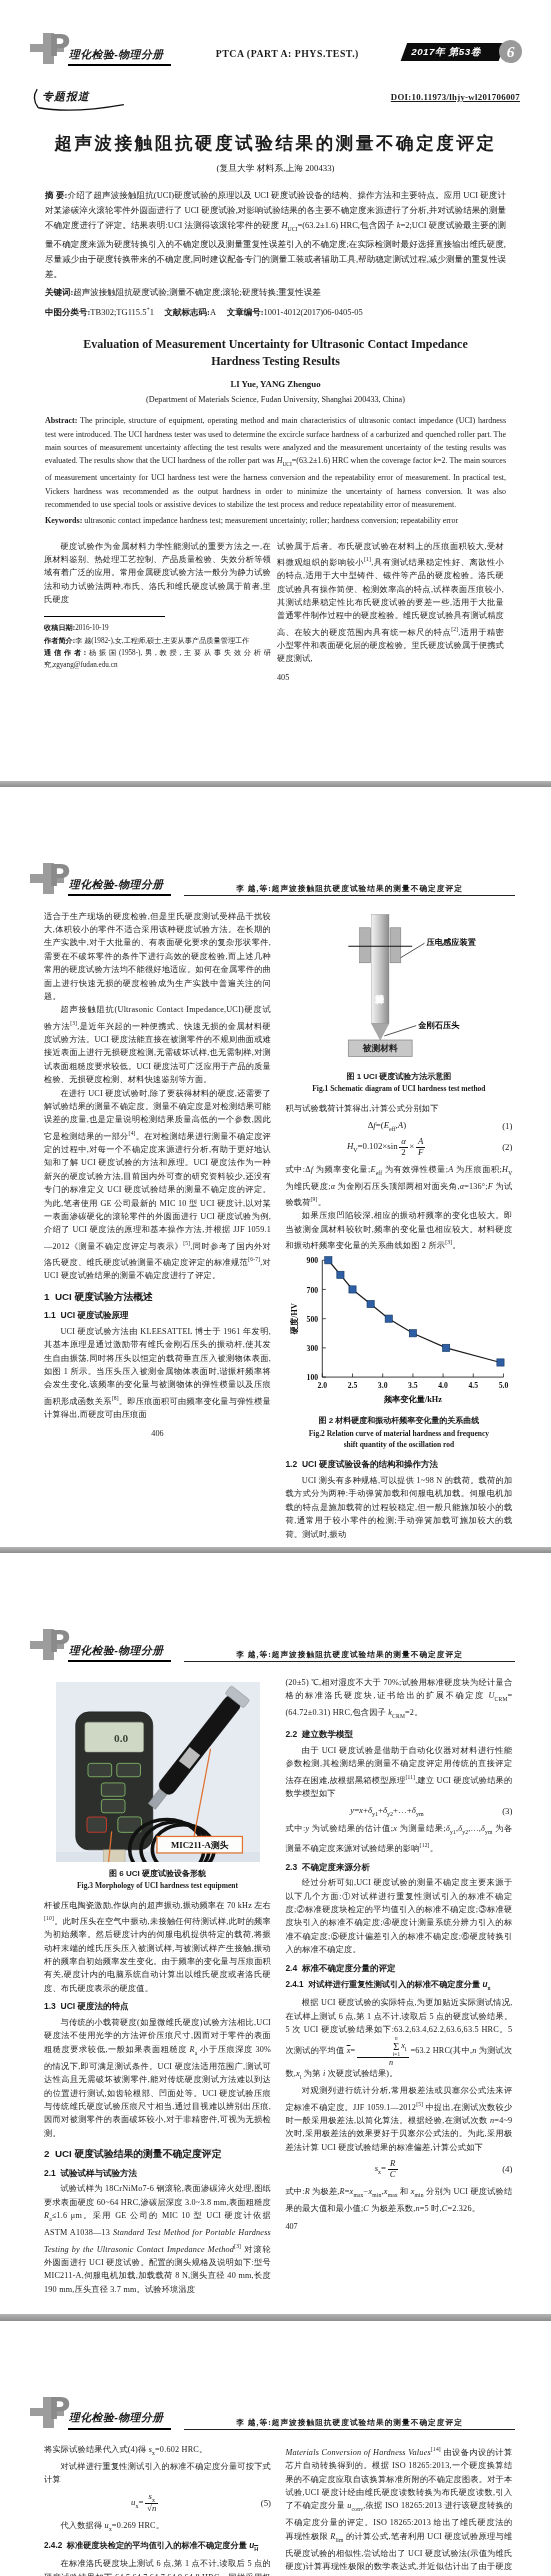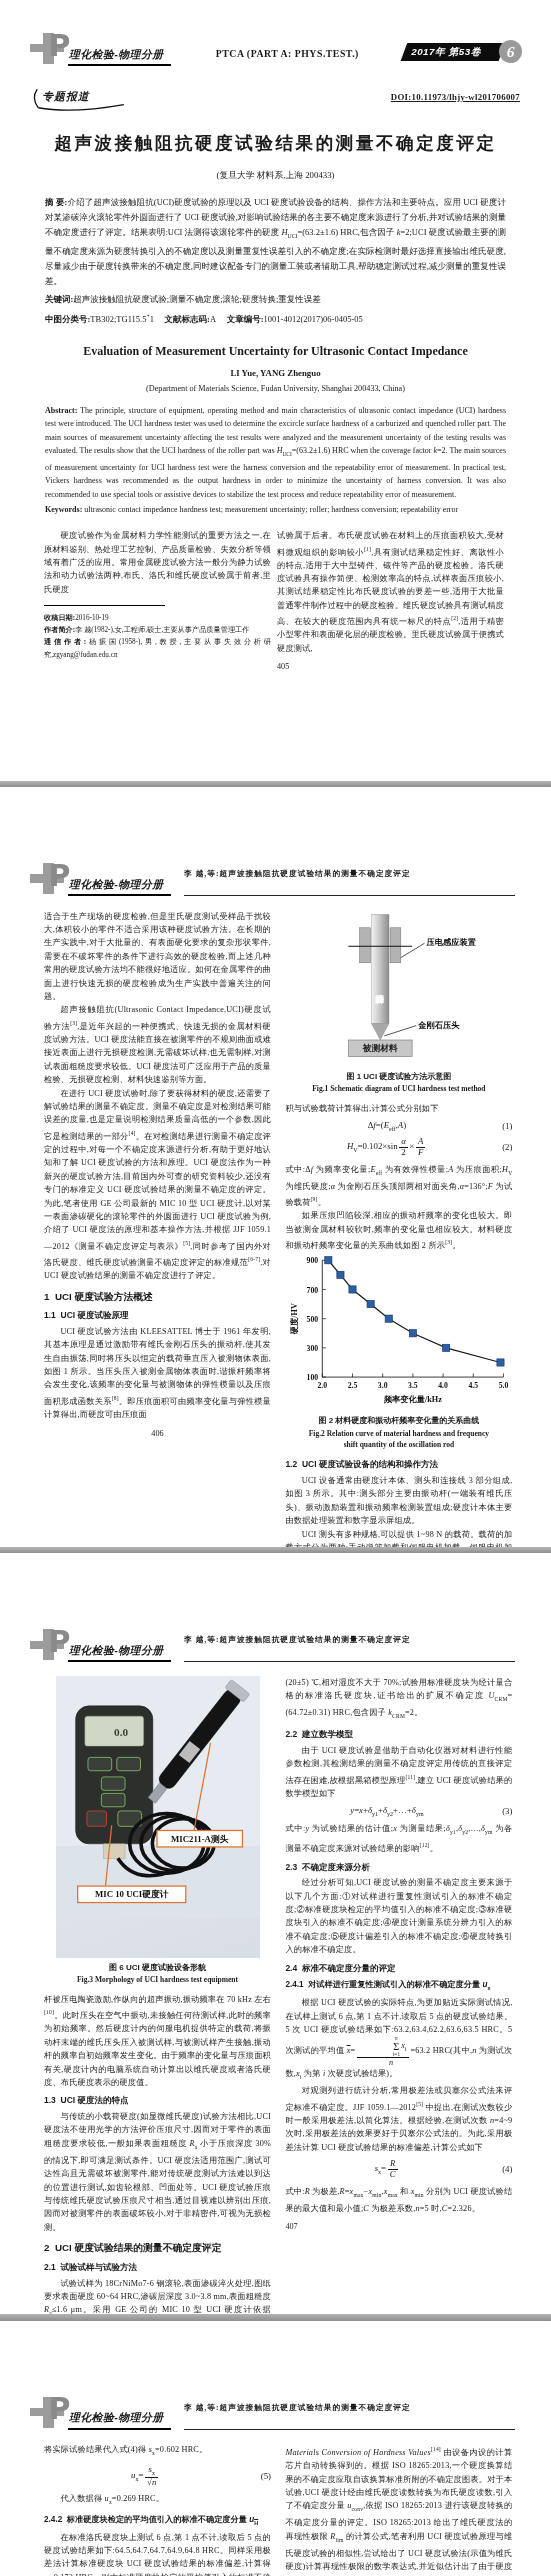--- a/index.html
+++ b/index.html
@@ -6,35 +6,35 @@
   body{width:551px;height:3920px;position:relative;font-family:"Liberation Serif",serif;color:#1b1b1b;}
   .page{position:relative;width:551px;overflow:hidden;background:#fff;}
   .divider{width:551px;height:6.2px;background:linear-gradient(#b5b5b5,#8d8d8d);}
   
   .phead{display:flex;align-items:flex-end;margin:76px 36px 0 30px;}
   .plogo{position:relative;width:38px;height:33px;flex:0 0 38px;}
   .plogo .pv{position:absolute;left:13.4px;top:0;width:10.3px;height:31px;background:#9c9c9c;}
   .plogo .ph{position:absolute;left:0;top:11.3px;width:34px;height:8.2px;background:#9c9c9c;}
   .plogo .pl{position:absolute;left:18.5px;top:-2.1px;font:bold 30px/30px "DejaVu Sans",sans-serif;color:#8a8a8a;}
   .jname{font:bold italic 10.8px "Liberation Sans",sans-serif;letter-spacing:0.5px;border-bottom:2.6px solid #000;padding:0 7.2px 2.1px 1px;white-space:nowrap;}
-  .rtitle{flex:1;text-align:left;font:bold 7.7px "Liberation Serif",serif;letter-spacing:1px;border-bottom:0.8px solid #222;padding-bottom:16px;margin-left:13.4px;white-space:nowrap;overflow:hidden;}
+  .rtitle{flex:1;text-align:center;font:bold 7.7px "Liberation Serif",serif;letter-spacing:1px;border-bottom:0.8px solid #222;padding-bottom:1px;margin-left:13.4px;white-space:nowrap;overflow:hidden;}
   
   .p1head{display:flex;align-items:flex-end;margin:33px 29px 0 30px;}
   .p1mid{flex:1;text-align:center;font:bold 9.8px "Liberation Serif",serif;padding-bottom:7.2px;letter-spacing:0.5px;}
   .banner{position:relative;flex:0 0 118px;height:19.6px;margin-bottom:3.1px;}
   .banner .bx{position:absolute;left:0;top:0;width:98px;height:17.5px;background:#0d0d0d;transform:skewX(-20deg);}
   .banner .bt{position:absolute;left:7.2px;top:2.6px;color:#fff;font:bold italic 9.8px "Liberation Sans",sans-serif;letter-spacing:0.5px;}
   .banner .bc{position:absolute;right:0;top:-3.1px;width:23px;height:23px;border-radius:50%;background:#9a9a9a;color:#fff;text-align:center;font:bold italic 15.5px/23px "Liberation Serif",serif;}
   .badgerow{display:flex;justify-content:space-between;align-items:center;margin:24px 31px 0 33px;}
   .badge{position:relative;font:bold italic 10.8px "Liberation Sans",sans-serif;letter-spacing:1px;padding-left:9.3px;}
   .badge svg{position:absolute;left:-3.1px;top:-3.1px;}
   .doi{font:bold 8.8px "Liberation Serif",serif;letter-spacing:0.3px;text-decoration:underline;}
   .title-cn{text-align:center;font:bold 17.5px "Liberation Sans",sans-serif;letter-spacing:2.6px;margin-top:27px;}
   .authors-cn{text-align:center;font:bold 10.3px "Liberation Serif",serif;letter-spacing:1px;margin-top:24px;}
-  .affil-cn{text-align:center;font:8.8px "Liberation Serif",serif;margin-top:15px;}
+  .affil-cn{text-align:center;font:8.8px "Liberation Serif",serif;margin-top:8px;}
   .absblock{margin:13.4px 45px 0 45px;font:8.5px/15px "Liberation Serif",serif;text-align:justify;}
   .kwline{margin:3.1px 45px 0 45px;font:8.5px/15px "Liberation Serif",serif;}
   .clcline{margin:2.1px 45px 0 45px;font:8.5px/15px "Liberation Serif",serif;}
   .title-en{text-align:center;font:bold 12px/17.5px "Liberation Serif",serif;margin-top:15.5px;}
   .authors-en{text-align:center;font:bold 8.8px "Liberation Serif",serif;margin-top:8.2px;}
   .affil-en{text-align:center;font:8.2px "Liberation Serif",serif;margin-top:6.2px;}
   .absen{margin:10.3px 45px 0 45px;font:8px/13.4px "Liberation Serif",serif;text-align:justify;}
   .kwen{margin:2.1px 45px 0 45px;font:8px/13.4px "Liberation Serif",serif;text-align:justify;}
   
   .cols{display:flex;gap:14.4px;padding:0 38px 0 44px;margin-top:13.4px;}
@@ -59,21 +59,21 @@
   
   sub{font-size:68%;} sup{font-size:68%;}
   .ov{text-decoration:overline;}
   .fr{display:inline-flex;flex-direction:column;vertical-align:middle;text-align:center;margin:0 1.5px;line-height:1.1;}
   .fr .n{display:block;border-bottom:0.6px solid #111;padding:0 2.1px;}
   .fr .d{display:block;padding:0 2.1px;}
   .sum{display:inline-flex;flex-direction:column;align-items:center;vertical-align:middle;line-height:1;margin:0 1px;}
   .sum .t{font-size:5.2px;}
   .sum .s{font-size:10.3px;}
   
-  .photo{width:204px;height:282px;margin:0 auto;position:relative;background:linear-gradient(160deg,#e9edf2,#d8dee6);overflow:hidden;}
+  .photo{width:204px;height:180px;margin:6px auto;position:relative;background:linear-gradient(160deg,#e9edf2,#d8dee6);overflow:hidden;}
 </style>
 </head>
 <body>
 
 <div class="page" style="height:781px">
   <div class="p1head">
     <div class="plogo">
         <div class="pv"></div>
         <div class="ph"></div>
         <div class="pl">P</div>
@@ -96,20 +96,21 @@
     </div>
     <div class="doi">DOI:10.11973/lhjy-wl201706007</div>
   </div>
   <div class="title-cn">超声波接触阻抗硬度试验结果的测量不确定度评定</div>
   <div class="affil-cn">(复旦大学 材料系,上海 200433)</div>
   <div class="absblock"><b>摘  要:</b>介绍了超声波接触阻抗(UCI)硬度试验的原理以及 UCI 硬度试验设备的结构、操作方法和主要特点。应用 UCI 硬度计对某渗碳淬火滚轮零件外圆面进行了 UCI 硬度试验,对影响试验结果的各主要不确定度来源进行了分析,并对试验结果的测量不确定度进行了评定。结果表明:UCI 法测得该滚轮零件的硬度 <i>H</i><sub>UCI</sub>=(63.2±1.6) HRC,包含因子 <i>k</i>=2;UCI 硬度试验最主要的测量不确定度来源为硬度转换引入的不确定度以及测量重复性误差引入的不确定度;在实际检测时最好选择直接输出维氏硬度,尽量减少由于硬度转换带来的不确定度,同时建议配备专门的测量工装或者辅助工具,帮助稳定测试过程,减少测量的重复性误差。</div>
   <div class="kwline"><b>关键词:</b>超声波接触阻抗硬度试验;测量不确定度;滚轮;硬度转换;重复性误差</div>
   <div class="clcline"><b>中图分类号:</b>TB302;TG115.5<sup>+</sup>1&nbsp;&nbsp;&nbsp;&nbsp;&nbsp;<b>文献标志码:</b>A&nbsp;&nbsp;&nbsp;&nbsp;&nbsp;<b>文章编号:</b>1001-4012(2017)06-0405-05</div>
   <div class="title-en">
     <div>Evaluation of Measurement Uncertainty for Ultrasonic Contact Impedance</div>
+    <div>Hardness Testing Results</div>
   </div>
   <div class="authors-en">LI Yue, YANG Zhenguo</div>
   <div class="affil-en">(Department of Materials Science, Fudan University, Shanghai 200433, China)</div>
   <div class="absen"><b>Abstract:</b> The principle, structure of equipment, operating method and main characteristics of ultrasonic contact impedance (UCI) hardness test were introduced. The UCI hardness tester was used to determine the excircle surface hardness of a carburized and quenched roller part. The main sources of measurement uncertainty affecting the test results were analyzed and the measurement uncertainty of the testing results was evaluated. The results show that the UCI hardness of the roller part was <i>H</i><sub>UCI</sub>=(63.2±1.6) HRC when the coverage factor <i>k</i>=2. The main sources of measurement uncertainty for UCI hardness test were the harness conversion and the repeatability error of measurement. In practical test, Vickers hardness was recommended as the output hardness in order to minimize the uncertainty of harness conversion. It was also recommended to use special tools or assistive devices to stabilize the test process and reduce repeatability error of measurement.</div>
   <div class="kwen"><b>Keywords:</b> ultrasonic contact impedance hardness test; measurement uncertainty; roller; hardness conversion; repeatability error</div>
   <div class="cols" style="margin-top:12.4px;gap:6px;">
     <div class="col">
         <div class="para">硬度试验作为金属材料力学性能测试的重要方法之一,在原材料鉴别、热处理工艺控制、产品质量检验、失效分析等领域有着广泛的应用。常用金属硬度试验方法一般分为静力试验法和动力试验法两种,布氏、洛氏和维氏硬度试验属于前者,里氏硬度</div>
         <div class="fnblock">
           <div class="fnrule"></div>
@@ -228,21 +229,20 @@
             <rect x="235" y="150.875" width="14" height="14" fill="#2e5fa5" stroke="#14355e" stroke-width="1.2"></rect>
             <rect x="299.5333333333333" y="179.25" width="14" height="14" fill="#2e5fa5" stroke="#14355e" stroke-width="1.2"></rect>
             <rect x="405.1333333333333" y="207.625" width="14" height="14" fill="#2e5fa5" stroke="#14355e" stroke-width="1.2"></rect>
           </svg></div>
         <div class="figcap">
           <div class="cn">图 2  材料硬度和振动杆频率变化量的关系曲线</div>
           <div class="en">Fig.2  Relation curve of material hardness and frequency</div>
           <div class="en">shift quantity of the oscillation rod</div>
         </div>
         <div class="h2">1.2&nbsp;&nbsp;UCI 硬度试验设备的结构和操作方法</div>
-        <div class="para">UCI 设备通常由硬度计本体、测头和连接线 3 部分组成,如图 3 所示。其中:测头部分主要由振动杆(一端装有维氏压头)、振动激励装置和振动频率检测装置组成;硬度计本体主要由数据处理装置和数字显示屏组成。</div>
         <div class="para">UCI 测头有多种规格,可以提供 1~98 N 的载荷。载荷的加载方式分为两种:手动弹簧加载和伺服电机加载。伺服电机加载的特点是施加载荷的过程较稳定,但一般只能施加较小的载荷,通常用于较小零件的检测;手动弹簧加载可施加较大的载荷。测试时,振动</div>
       </div>
   </div>
 </div>
 
 <div class="divider"></div>
 
 <div class="page" style="height:761px">
   <div class="phead">
     <div class="plogo">
@@ -339,20 +339,21 @@
         <div class="pv"></div>
         <div class="ph"></div>
         <div class="pl">P</div>
       </div>
     <div class="jname">理化检验-物理分册</div>
     <div class="rtitle">李 越,等:超声波接触阻抗硬度试验结果的测量不确定度评定</div>
   </div>
   <div class="cols">
     <div class="col">
         <div class="para ni">将实际试验结果代入式(4)得 <i>s</i><sub>x</sub>=0.602 HRC。</div>
+        <div class="para">对试样进行重复性测试引入的标准不确定度分量可按下式计算</div>
         <div class="eqrow">
           <span class="eqbody"><i>u</i><sub>x</sub>=<span class="fr">
               <span class="n"><i>s</i><sub>x</sub></span>
               <span class="d">√<i>n</i></span>
             </span></span>
           <span class="eqnum">(5)</span>
         </div>
         <div class="para">代入数据得 <i>u</i><sub>x</sub>=0.269 HRC。</div>
         <div class="h3">2.4.2&nbsp;&nbsp;标准硬度块检定的平均值引入的标准不确定度分量 <i>u</i><sub><span class="ov">H</span></sub></div>
         <div class="para">在标准洛氏硬度块上测试 6 点,第 1 点不计,读取后 5 点的硬度试验结果如下:64.5,64.7,64.7,64.9,64.8 HRC。同样采用极差法计算标准硬度块 UCI 硬度试验结果的标准偏差,计算得 ==0.172 HRC。则由标准硬度块检定的平均值引入的标准不确定度分量 ==0.077 HRC。</div>

